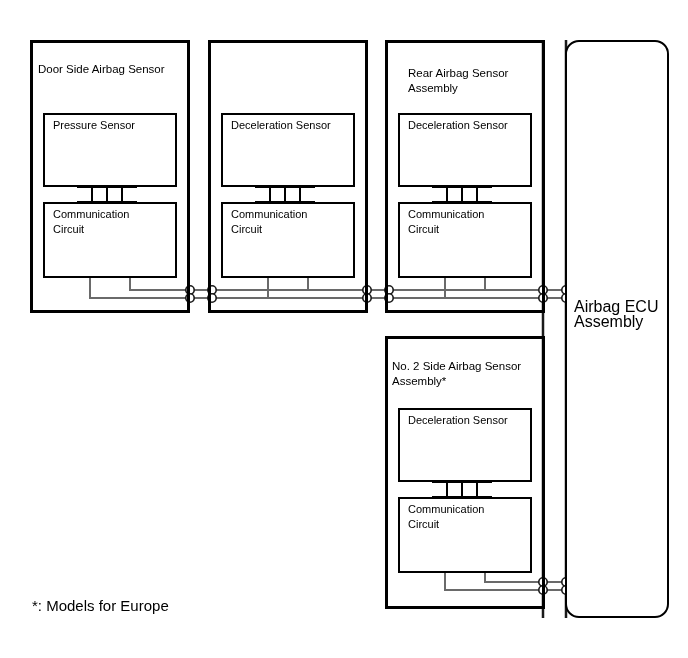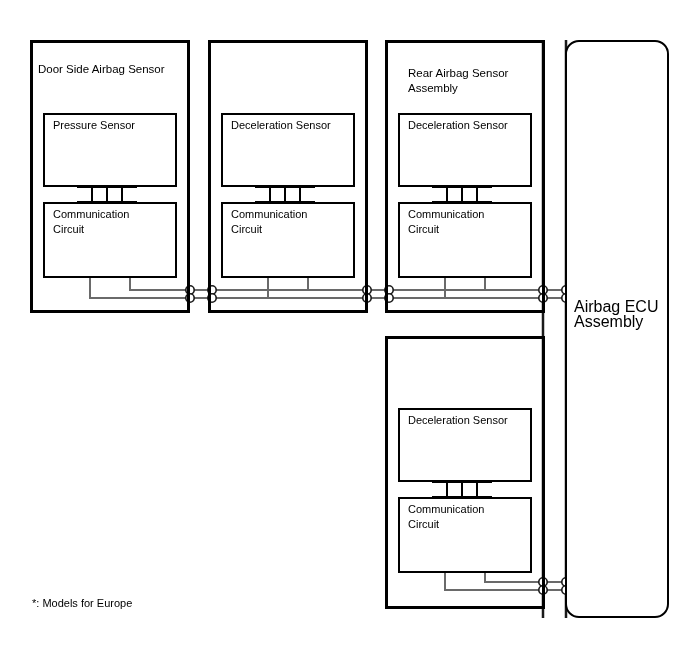--- a/index.html
+++ b/index.html
@@ -59,21 +59,21 @@
   }
   .ecu-label {
     position: absolute;
     font-size: 16px;
     color: #000000;
     line-height: 15px;
     white-space: pre-line;
   }
   .footnote {
     position: absolute;
-    font-size: 11px;
+    font-size: 15px;
     color: #000000;
   }
 </style>
 </head>
 <body>
 
 <div id="diagram">
 
   <svg class="wire-layer" viewBox="0 0 688 658" width="688" height="658">
 
@@ -176,20 +176,22 @@
 Assembly</div>
 
   <div class="inner-box" style="left:398px; top:113px; width:134px; height:74px;"></div>
   <div class="inner-label" style="left:408px; top:118px; width:124px;">Deceleration Sensor</div>
 
   <div class="inner-box" style="left:398px; top:202px; width:134px; height:76px;"></div>
   <div class="inner-label" style="left:408px; top:207px; width:120px;">Communication
 Circuit</div>
 
   <div class="module" style="left:385px; top:336px; width:160px; height:273px;"></div>
+  <div class="module-title" style="left:392px; top:343px; width:150px;">No. 2 Side Airbag Sensor
+Assembly*</div>
 
   <div class="inner-box" style="left:398px; top:408px; width:134px; height:74px;"></div>
   <div class="inner-label" style="left:408px; top:413px; width:124px;">Deceleration Sensor</div>
 
   <div class="inner-box" style="left:398px; top:497px; width:134px; height:76px;"></div>
   <div class="inner-label" style="left:408px; top:502px; width:120px;">Communication
 Circuit</div>
 
   <div class="ecu" style="left:565px; top:40px; width:104px; height:578px;"></div>
   <div class="ecu-label" style="left:574px; top:299px; width:95px;">Airbag ECU

